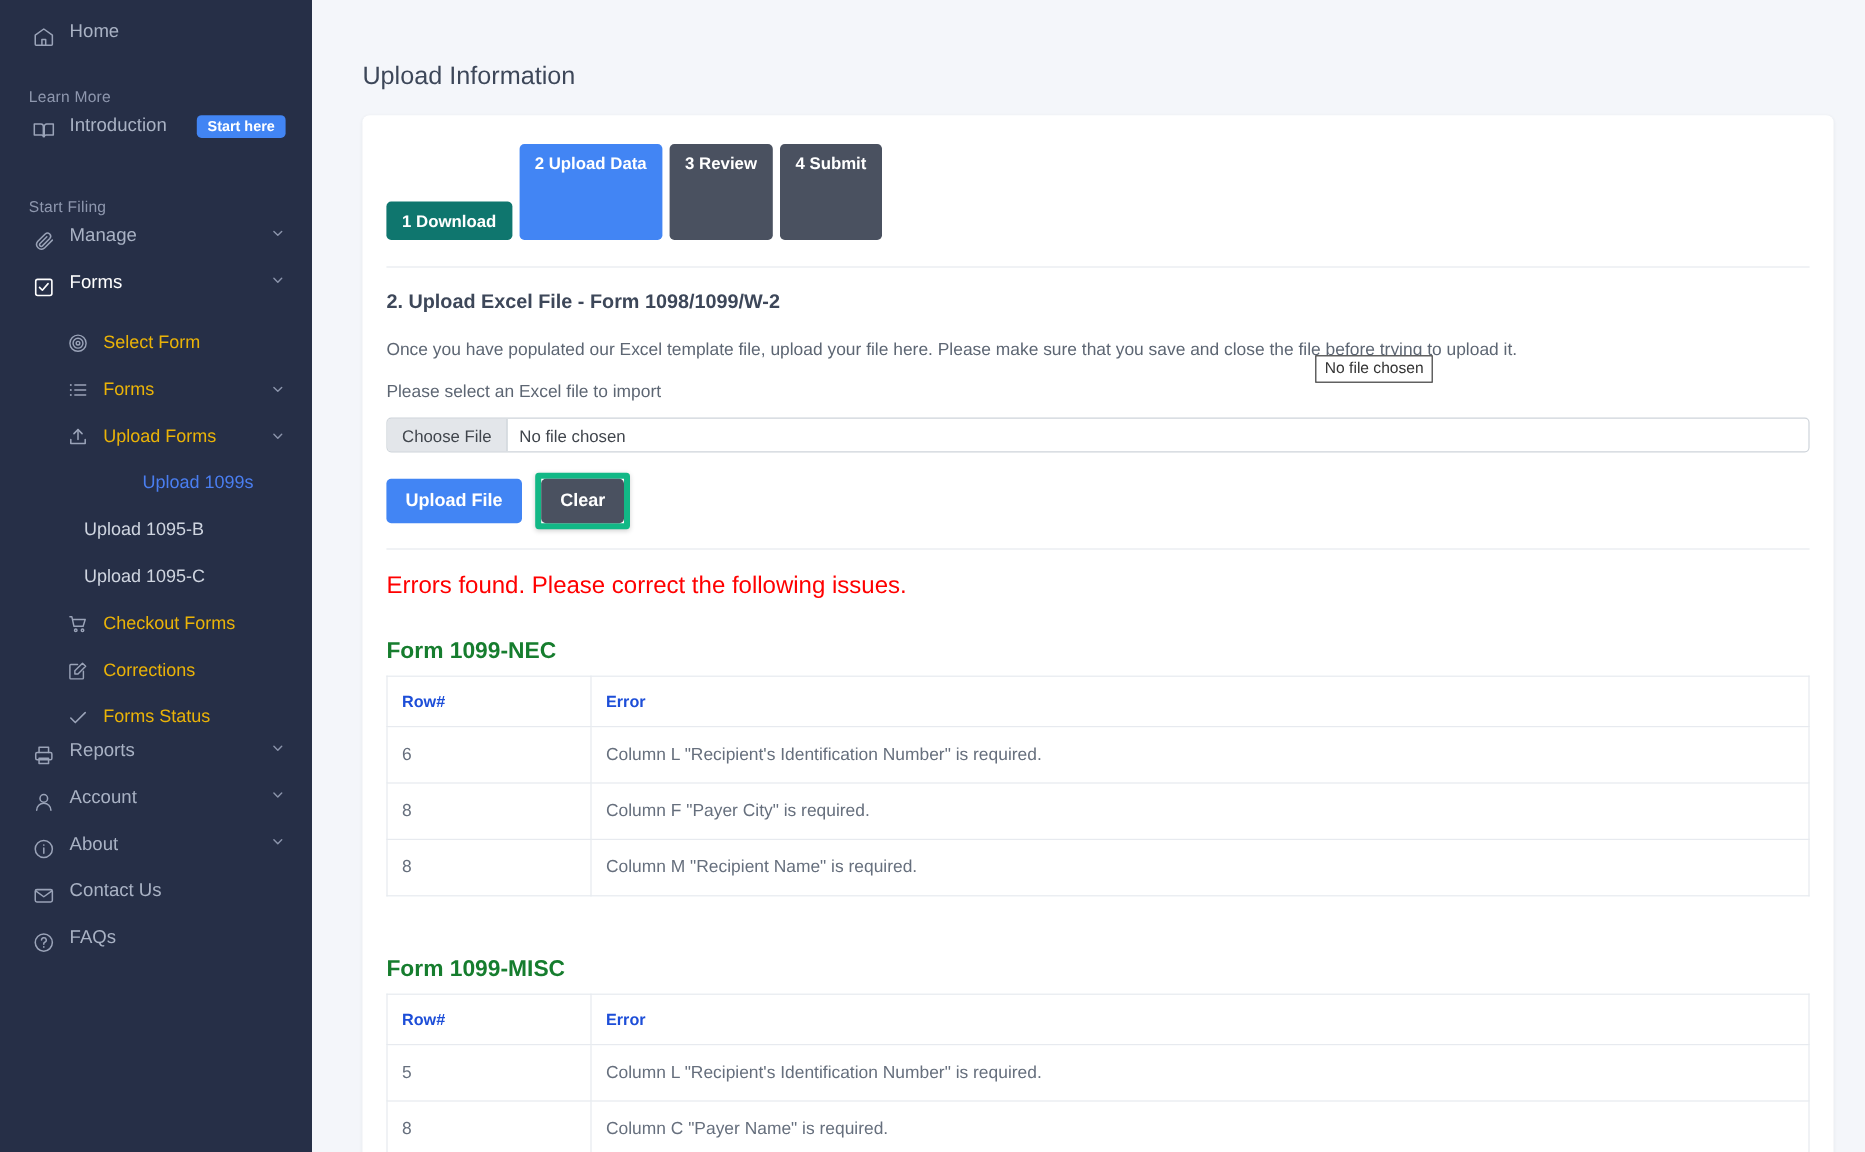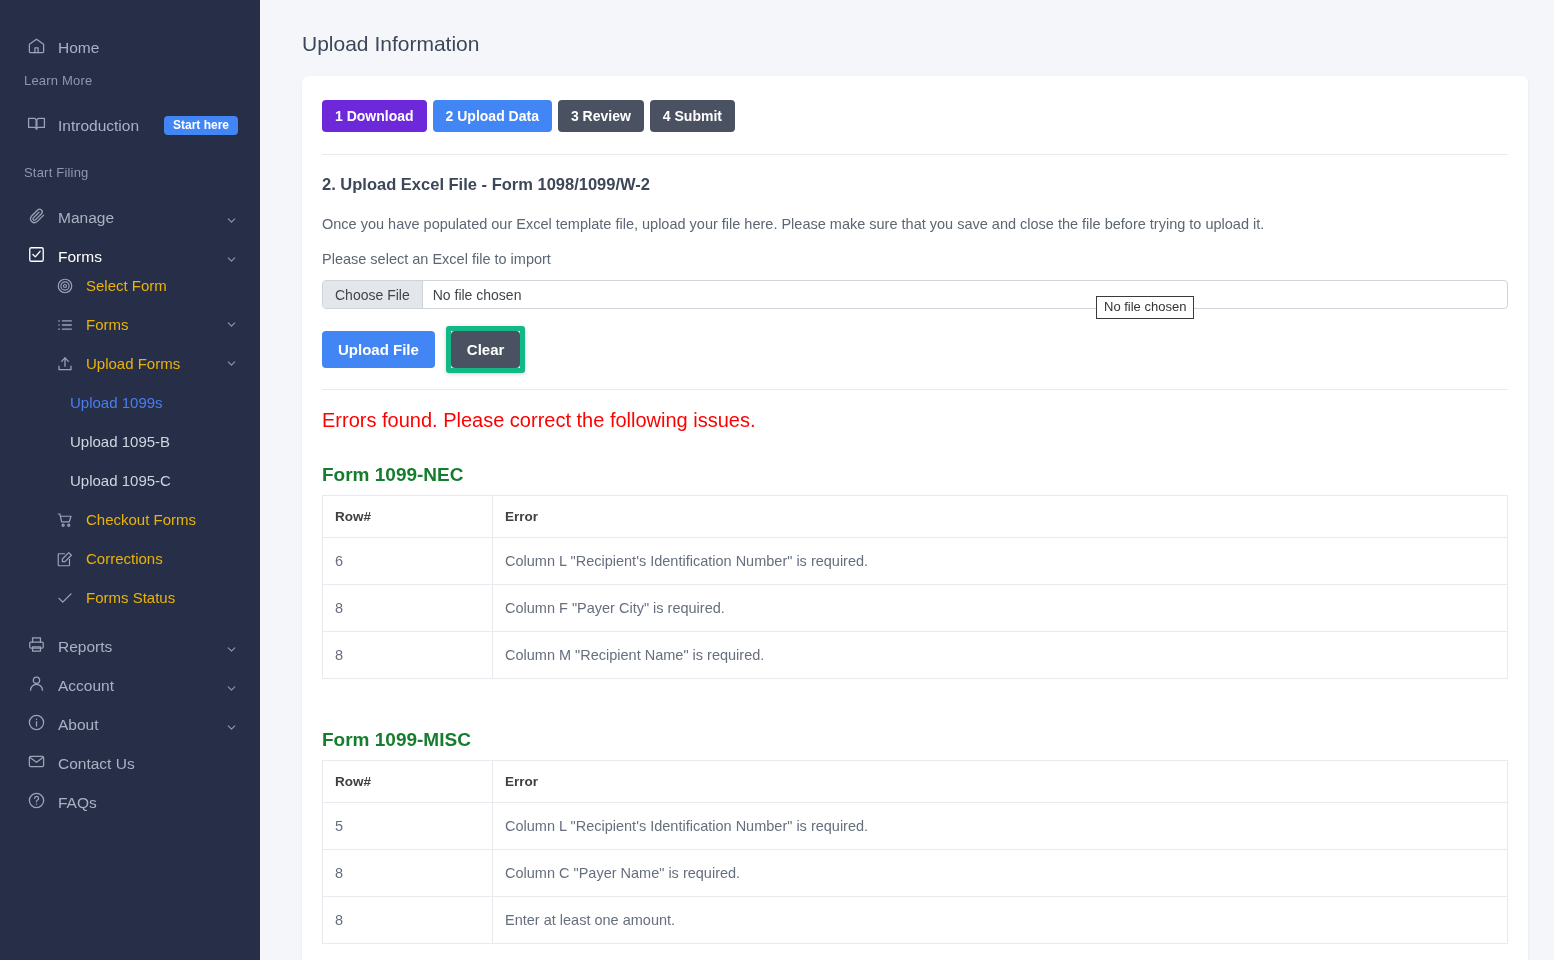--- a/index.html
+++ b/index.html
@@ -17,21 +17,21 @@
   .sidebar {
     width: 260px;
     min-width: 260px;
     height: 960px;
     background: #262f47;
     overflow: hidden;
     padding-top: 18px;
   }
   .nav-item {
     display: flex;
-    align-items: flex-end;
+    align-items: flex-start;
     height: 39px;
     padding: 0 22px 0 24px;
     color: #a9b2c4;
     font-size: 15.5px;
     cursor: pointer;
     position: relative;
   }
   .nav-item .ico {
     width: 24px; height: 24px;
     display: flex; align-items: center; justify-content: center;
@@ -78,35 +78,35 @@
   .nav-sub .chev { flex: 0 0 auto; color:#8b94ab; padding-right: 22px; display:flex; align-items:center;}
   .nav-sub2 {
     display: flex;
     align-items: center;
     height: 39px;
     padding-left: 70px;
     color: #cfd5e0;
     font-size: 15px;
     cursor: pointer;
   }
-  .nav-sub2.link-blue { color: #4a7ef0; }
+  .nav-sub2.link-blue { color: #4a7ef0; justify-content: center; }
 
   
   .main {
     flex: 1 1 auto;
     height: 960px;
     overflow: hidden;
     background: #f4f6fa;
     padding: 0;
     position: relative;
   }
   .page-title {
     font-size: 21px;
     color: #3d4759;
-    padding: 32px 0 0 42px;
+    padding: 52px 0 0 42px;
     margin: 0 0 20px 0;
     font-weight: normal;
   }
   .card {
     background: #fff;
     margin: 0 26px 0 42px;
     border-radius: 6px;
     box-shadow: 0 1px 3px rgba(30,40,60,.07);
     padding: 22px 20px 0 20px;
     min-height: 890px;
@@ -131,21 +131,21 @@
   .step {
     color: #fff;
     font-size: 14px;
     font-weight: bold;
     border-radius: 4px;
     padding: 9px 13px;
     line-height: 1;
     cursor: pointer;
     white-space: nowrap;
   }
-  .step.green { background: #6d28d9; }
+  .step.green { background: #0f766e; margin-top: 48px; }
   .step.blue  { background: #4285f4; }
   .step.dark  { background: #4a5160; }
 
   .divider { border: 0; border-top: 1px solid #e7eaef; margin: 22px 0 0 0; }
 
   .sec-title {
     font-size: 16.5px;
     color: #3d4759;
     font-weight: bold;
     margin: 20px 0 0 0;
@@ -243,21 +243,21 @@
   table.err {
     width: 100%;
     border-collapse: collapse;
     margin-top: 9px;
     table-layout: fixed;
   }
   table.err th {
     text-align: left;
     font-size: 13.5px;
     font-weight: bold;
-    color: #404040;
+    color: #1d4ed8;
     border: 1px solid #e7eaef;
     padding: 13px 12px;
   }
   table.err td {
     font-size: 14.5px;
     color: #666f7d;
     border: 1px solid #e7eaef;
     padding: 15px 12px;
   }
   table.err th:first-child, table.err td:first-child { width: 170px; }

